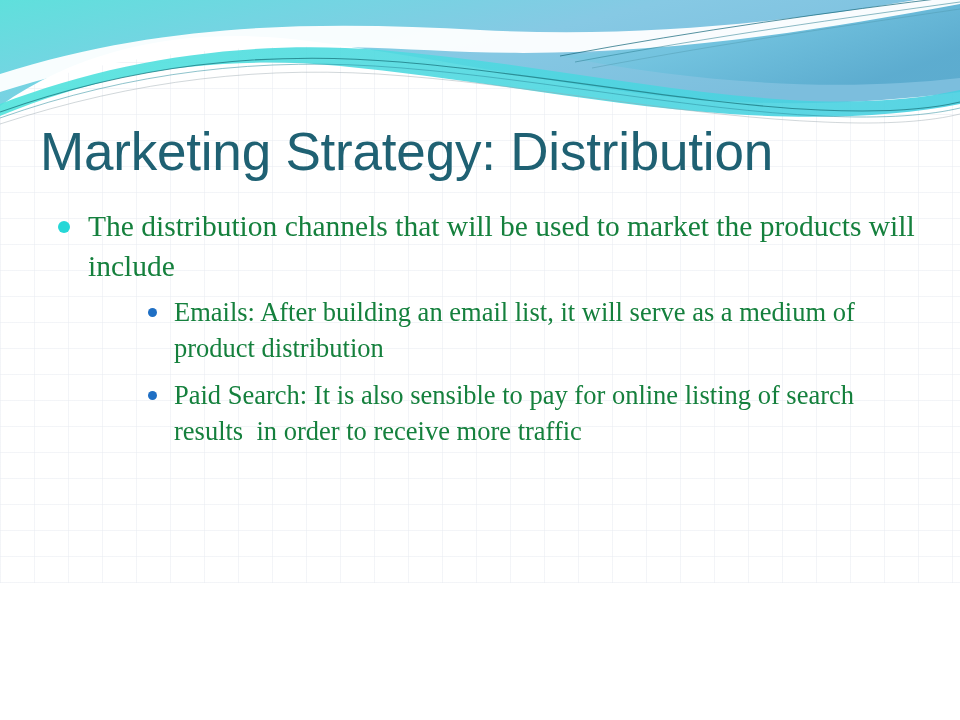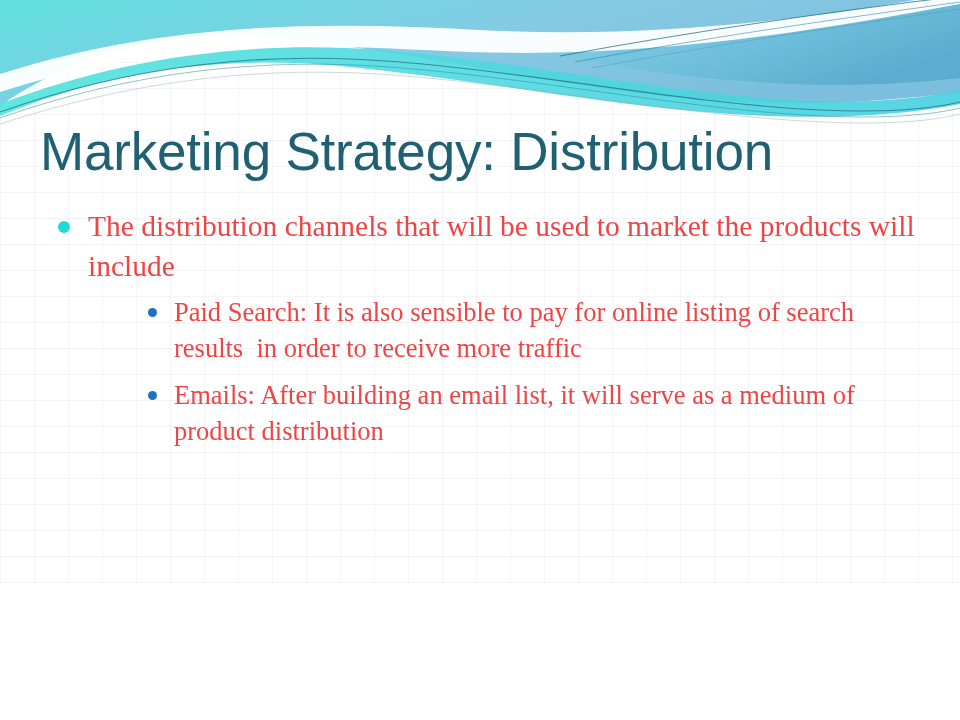--- a/index.html
+++ b/index.html
@@ -80,21 +80,21 @@
   }
 
   .bullet-list {
     list-style: none;
     margin: 0;
     padding: 0;
   }
 
   .bullet-item {
     position: relative;
-    color: #ef4444;
+    color: #15803d;
   }
 
   
   .bullet-item.level-1 {
     padding-left: 44px;
     font-size: 29.5px;
     line-height: 40px;
     margin-bottom: 4px;
   }
   .bullet-item.level-1 > .bullet-marker {
@@ -209,27 +209,27 @@
 
       <li class="bullet-item level-1">
         <span class="bullet-marker"></span>
         <span class="bullet-text">The distribution channels that will be used to market the products will include</span>
 
         <ul class="sub-list">
 
 
           <li class="bullet-item level-2">
             <span class="bullet-marker"></span>
+            <span class="bullet-text">Emails: After building an email list, it will serve as a medium of product distribution</span>
+          </li>
+
+          <li class="bullet-item level-2">
+            <span class="bullet-marker"></span>
             <span class="bullet-text">Paid Search: It is also sensible to pay for online listing of search results  in order to receive more traffic</span>
           </li>
 
-          <li class="bullet-item level-2">
-            <span class="bullet-marker"></span>
-            <span class="bullet-text">Emails: After building an email list, it will serve as a medium of product distribution</span>
-          </li>
-
         </ul>
       </li>
 
     </ul>
   </div>
 
 </div>
 
 </body></html>

